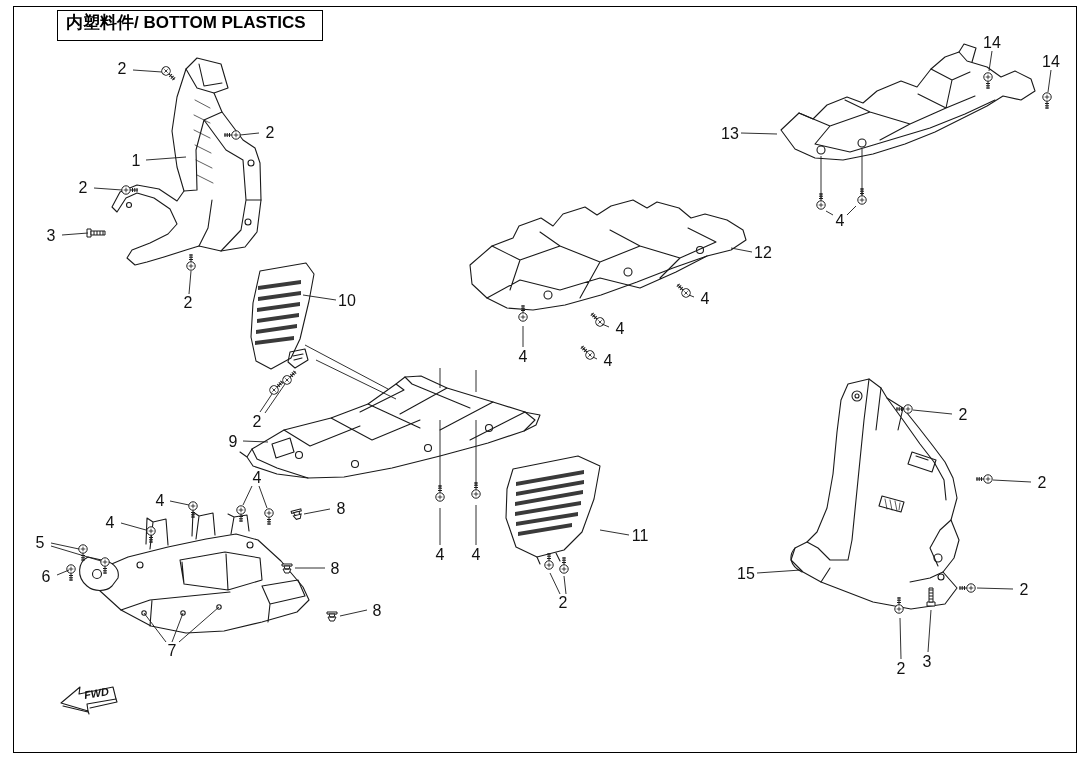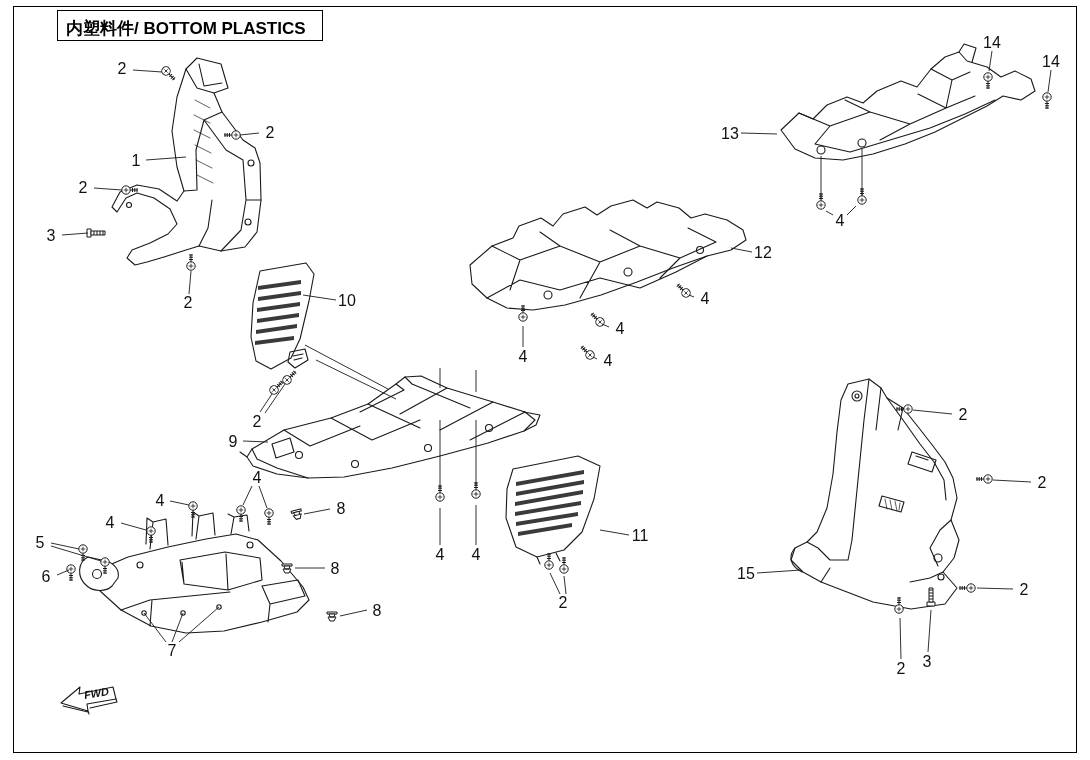--- a/index.html
+++ b/index.html
@@ -1,18 +1,18 @@
 <!DOCTYPE html>
 <html><head>
 <meta charset="utf-8">
 <style>
   html,body{margin:0;padding:0;background:#e8e8e8}
   .page{position:relative;width:1090px;height:760px;background:#ffffff;font-family:"Liberation Sans",sans-serif;overflow:hidden}
   .frame{position:absolute;left:13px;top:6px;right:13px;bottom:7px;border:1.6px solid #000;pointer-events:none}
-  .title-box{position:absolute;left:57px;top:10px;width:266px;height:31px;border:1.6px solid #000;background:#fff;display:flex;align-items:flex-end;padding-left:8px;box-sizing:border-box;font-weight:bold;font-size:17px;color:#000;z-index:3}
+  .title-box{position:absolute;left:57px;top:10px;width:266px;height:31px;border:1.6px solid #000;background:#fff;display:flex;align-items:flex-start;padding-left:8px;box-sizing:border-box;font-weight:bold;font-size:17px;color:#000;z-index:3}
   svg.diagram{position:absolute;left:0;top:0;z-index:2}
   .art{stroke:#1a1a1a;stroke-width:1.1;fill:none;stroke-linejoin:round;stroke-linecap:round}
   .fill-part{fill:#ffffff}
   .slat{fill:#3a3a3a;stroke:none}
   .hatch{stroke-width:.7}
   .leaders{stroke:#1a1a1a;stroke-width:.9;fill:none}
   .fasteners{stroke:#1a1a1a;stroke-width:1;fill:none}
   .callout{font-size:16px;fill:#111;text-anchor:middle;dominant-baseline:central;font-family:"Liberation Sans",sans-serif}
   .fwd-text{font-size:11px;font-style:italic;font-weight:bold;fill:#111;text-anchor:middle;font-family:"Liberation Sans",sans-serif}
 </style>

